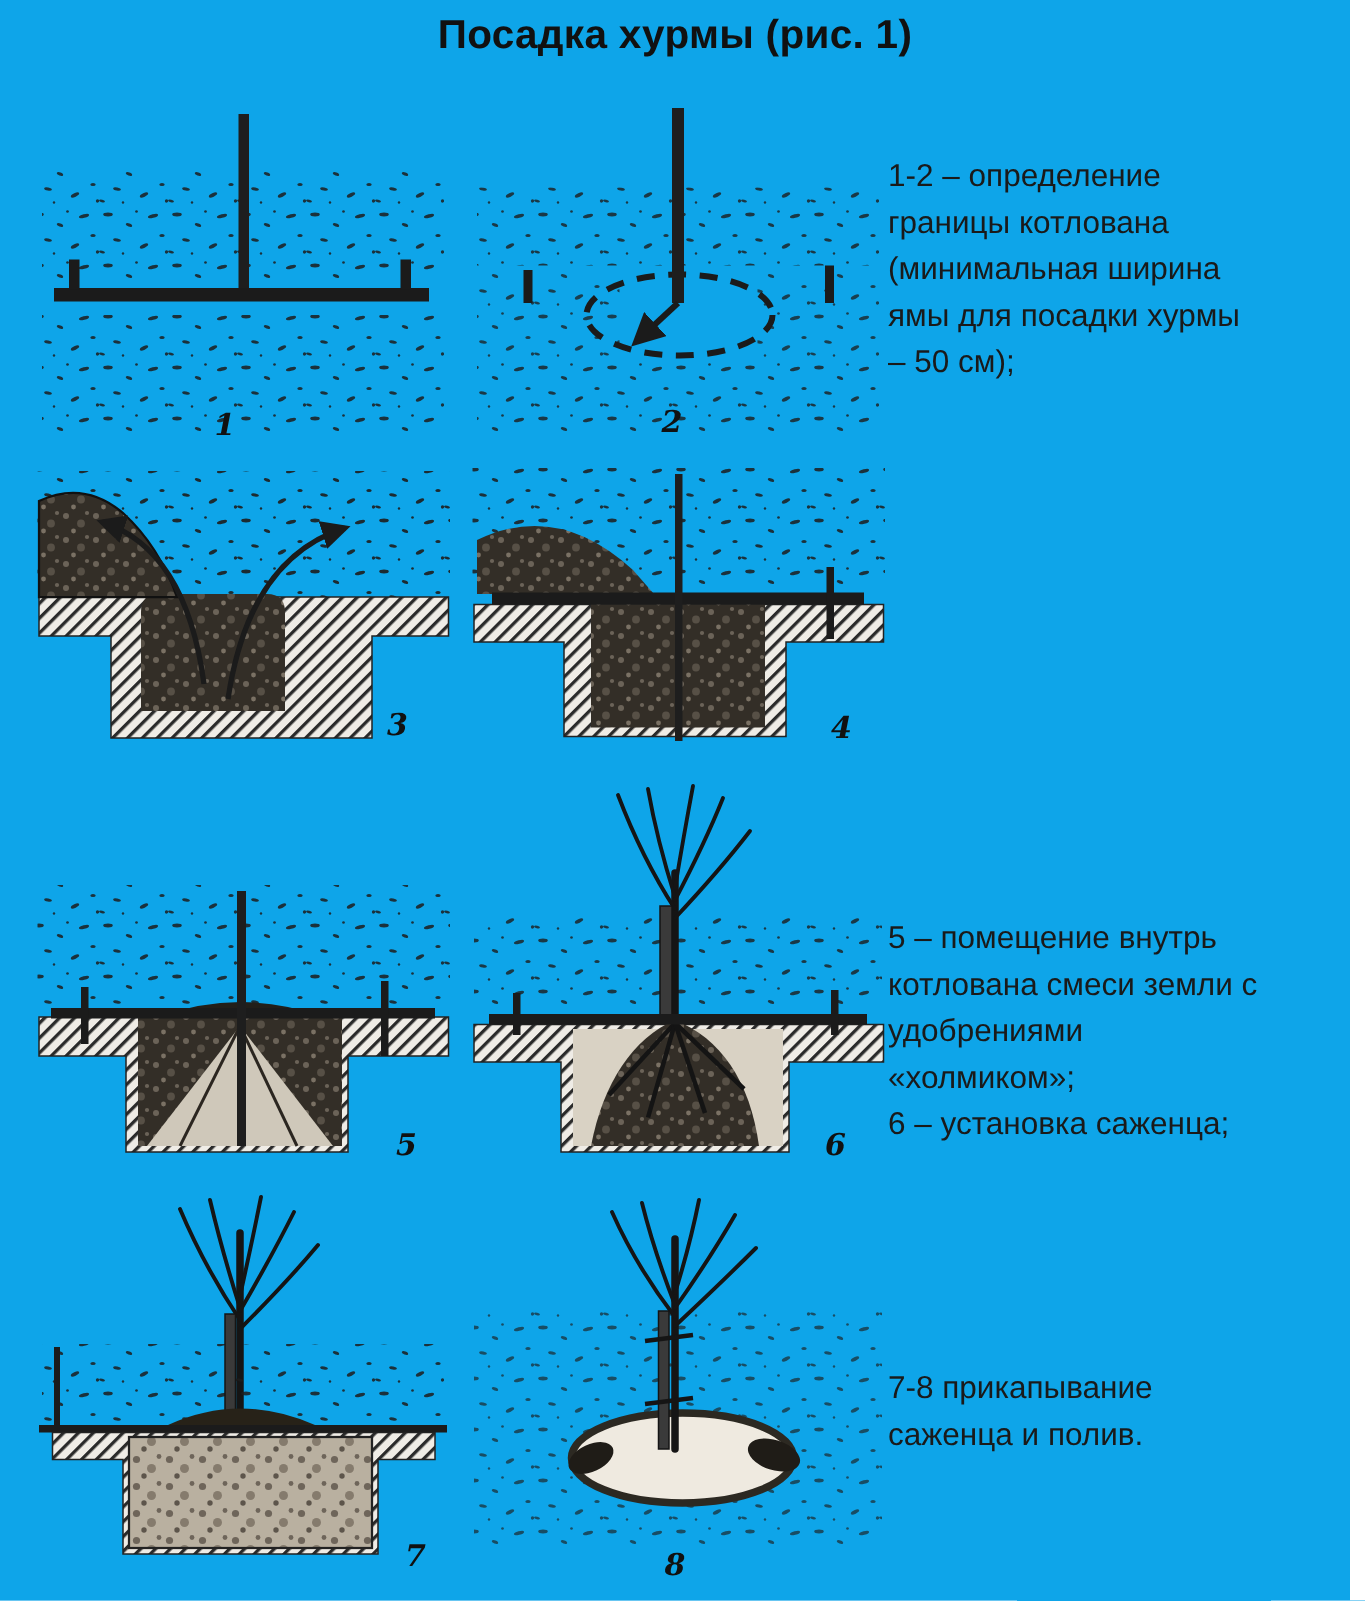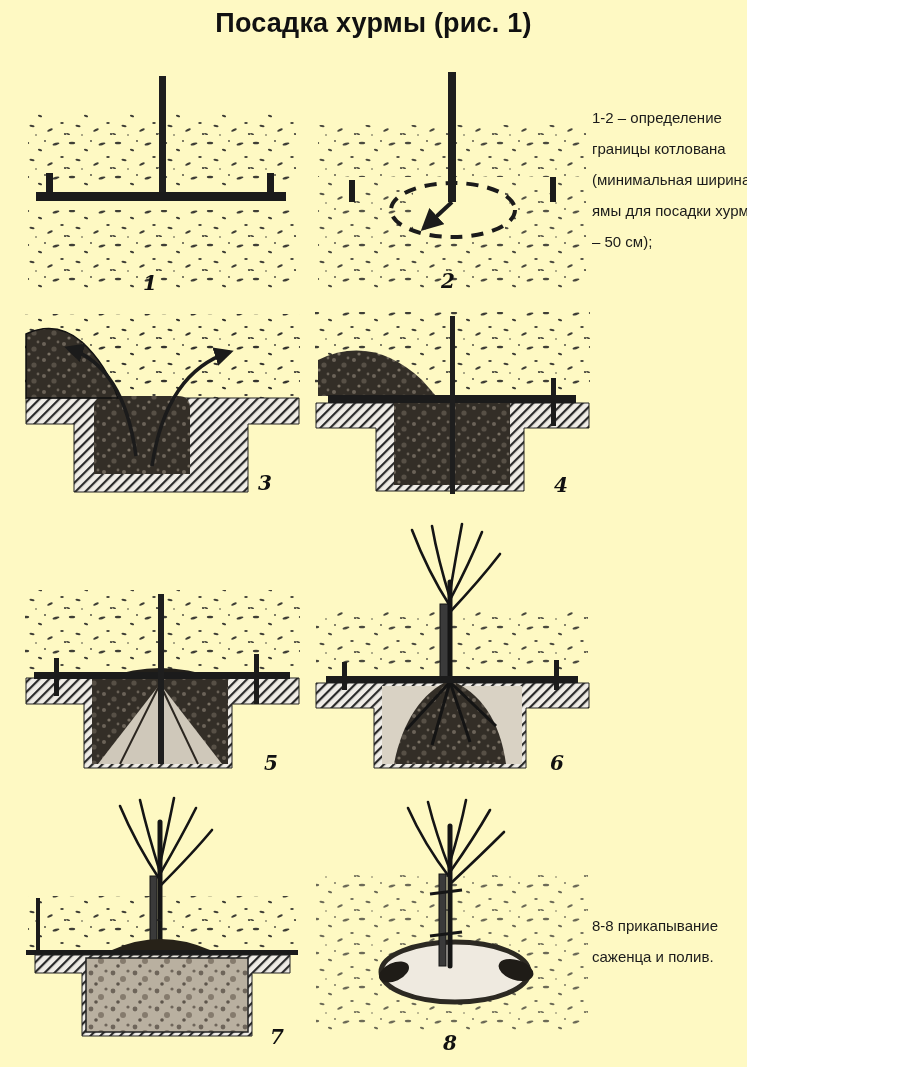--- a/index.html
+++ b/index.html
@@ -1,22 +1,22 @@
 <!DOCTYPE html>
 <html><head>
 <meta charset="utf-8">
 <style>
   * { margin:0; padding:0; box-sizing:border-box; }
   body { background:#ffffff; font-family:"Liberation Sans", sans-serif; }
-  .page { position:relative; width:747px; height:1067px; background:#fef9c3; overflow:hidden; }
+  .page { position:relative; width:900px; height:1067px; background:#0ea5e9; overflow:hidden; }
   .title { position:absolute; top:8px; left:0; width:100%; text-align:center;
            font-size:27px; font-weight:700; color:#111; letter-spacing:.2px; }
   .panel { position:absolute; }
   .panel svg { display:block; width:100%; height:100%; }
-  .caption { position:absolute; left:592px; width:318px; font-size:15px; line-height:31px;
+  .caption { position:absolute; left:592px; width:318px; font-size:21px; line-height:31px;
              color:#1a1a1a; white-space:pre-line; }
   .fig-num { font-family:"DejaVu Serif", serif; font-style:italic; font-weight:700;
              font-size:20px; fill:#111; }
 </style>
 </head>
 <body>
 
 <svg width="0" height="0" style="position:absolute" aria-hidden="true">
   <defs>
     <pattern id="speck" width="46" height="34" patternUnits="userSpaceOnUse">
@@ -203,16 +203,21 @@
       </g>
       <text class="fig-num" x="133" y="272">8</text>
     </svg>
   </figure>
 
   <div class="caption" style="top:102px">1-2 – определение
 границы котлована
 (минимальная ширина
 ямы для посадки хурмы
 – 50 см);</div>
-  <div class="caption" style="top:910px">8-8 прикапывание
+  <div class="caption" style="top:610px">5 – помещение внутрь
+котлована смеси земли с
+удобрениями
+«холмиком»;
+6 – установка саженца;</div>
+  <div class="caption" style="top:910px">7-8 прикапывание
 саженца и полив.</div>
 
 </div>
 
 </body></html>

